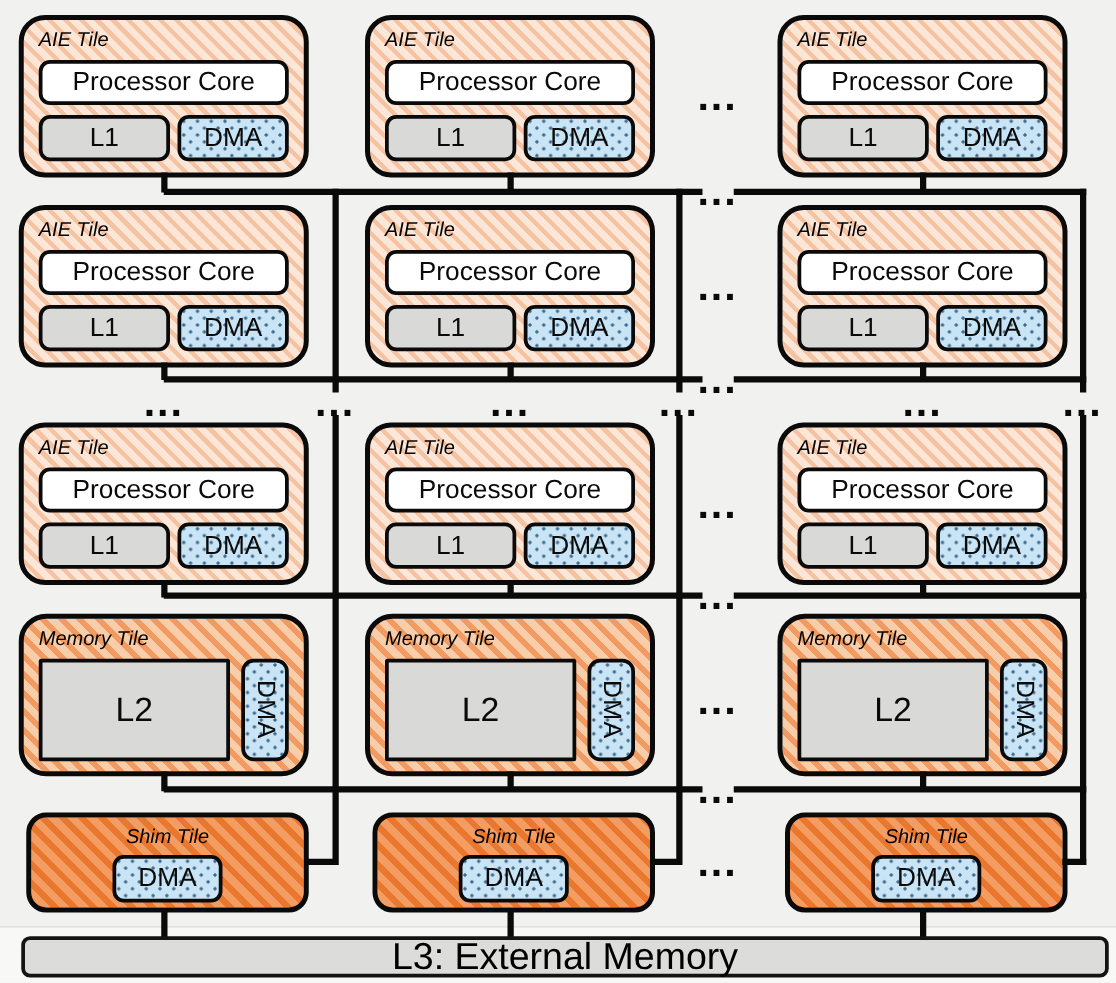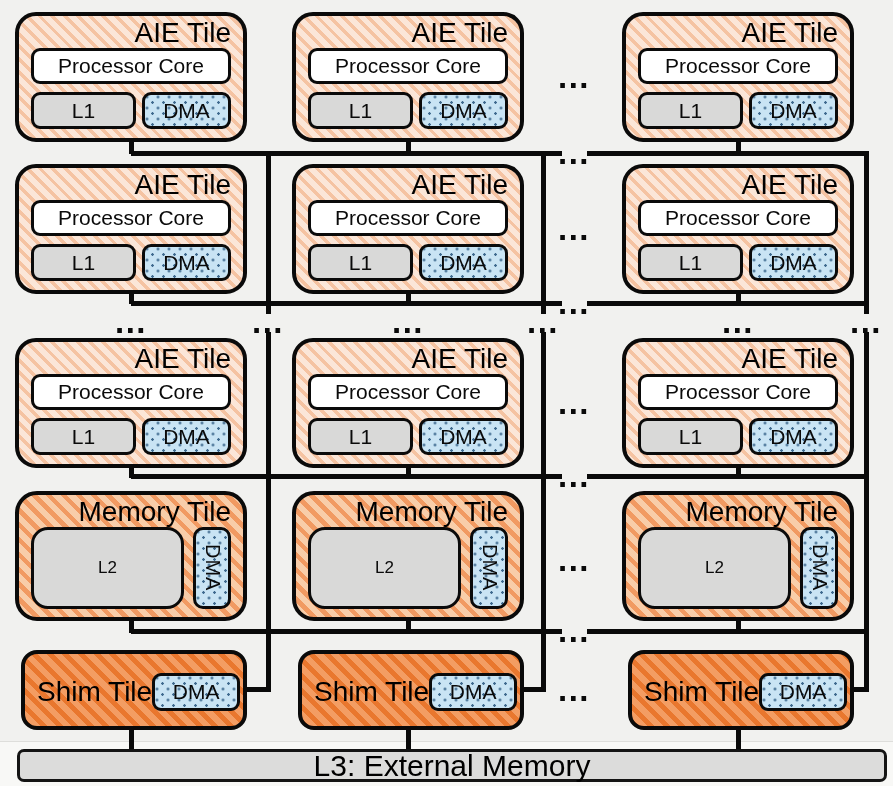--- a/index.html
+++ b/index.html
@@ -22,24 +22,24 @@
     padding:3px 12px 8px;display:flex;flex-direction:column;
   }
   .mem{
     width:232px;height:130px;border-radius:22px;
     background:repeating-linear-gradient(45deg,#f19a62 0 4.5px,#f8cda9 4.5px 10.5px);
     padding:3px 12px 8px;display:flex;flex-direction:column;
   }
   .shim{
     width:226px;height:80px;border-radius:16px;
     background:repeating-linear-gradient(45deg,#e9772e 0 5px,#f39d63 5px 11px);
-    padding:3px 12px 0;display:flex;flex-direction:row;align-items:center;
+    padding:3px 12px 0;display:flex;flex-direction:column;align-items:center;
   }
   .tile-title{
-    text-align:right;font-size:28px;line-height:27px;color:#000;flex:0 0 auto;
+    text-align:left;font-size:16px;line-height:27px;color:#000;flex:0 0 auto;font-style:italic;
   }
   .shim .tile-title{line-height:26px;}
   .corebox{
     box-sizing:border-box;height:36px;margin-top:2px;
     background:#ffffff;border:3px solid #0a0a0a;border-radius:9px;
     display:flex;align-items:center;justify-content:center;font-size:21px;
   }
   .subrow{display:flex;margin-top:8px;height:37px;}
   .l1box{
     box-sizing:border-box;flex:0 0 105px;margin-right:6px;
@@ -53,22 +53,22 @@
     background-color:#c9e4f4;
     background-image:
       radial-gradient(#3f6a8f 1.1px, rgba(0,0,0,0) 1.5px),
       radial-gradient(#3f6a8f 1.1px, rgba(0,0,0,0) 1.5px);
     background-size:11px 11px,11px 11px;
     background-position:2px 2px,7.5px 7.5px;
   }
   .memrow{display:flex;margin-top:2px;height:84px;}
   .l2box{
     box-sizing:border-box;flex:1;margin-right:9px;
-    background:#d9d9d8;border:3px solid #0a0a0a;border-radius:17px;
-    display:flex;align-items:center;justify-content:center;font-size:17px;
+    background:#d9d9d8;border:3px solid #0a0a0a;border-radius:2px;
+    display:flex;align-items:center;justify-content:center;font-size:27px;
   }
   .dmav{
     box-sizing:border-box;flex:0 0 38px;border-radius:10px;
     border:3px solid #0a0a0a;
     display:flex;align-items:center;justify-content:center;
     background-color:#c9e4f4;
     background-image:
       radial-gradient(#3f6a8f 1.1px, rgba(0,0,0,0) 1.5px),
       radial-gradient(#3f6a8f 1.1px, rgba(0,0,0,0) 1.5px);
     background-size:11px 11px,11px 11px;

